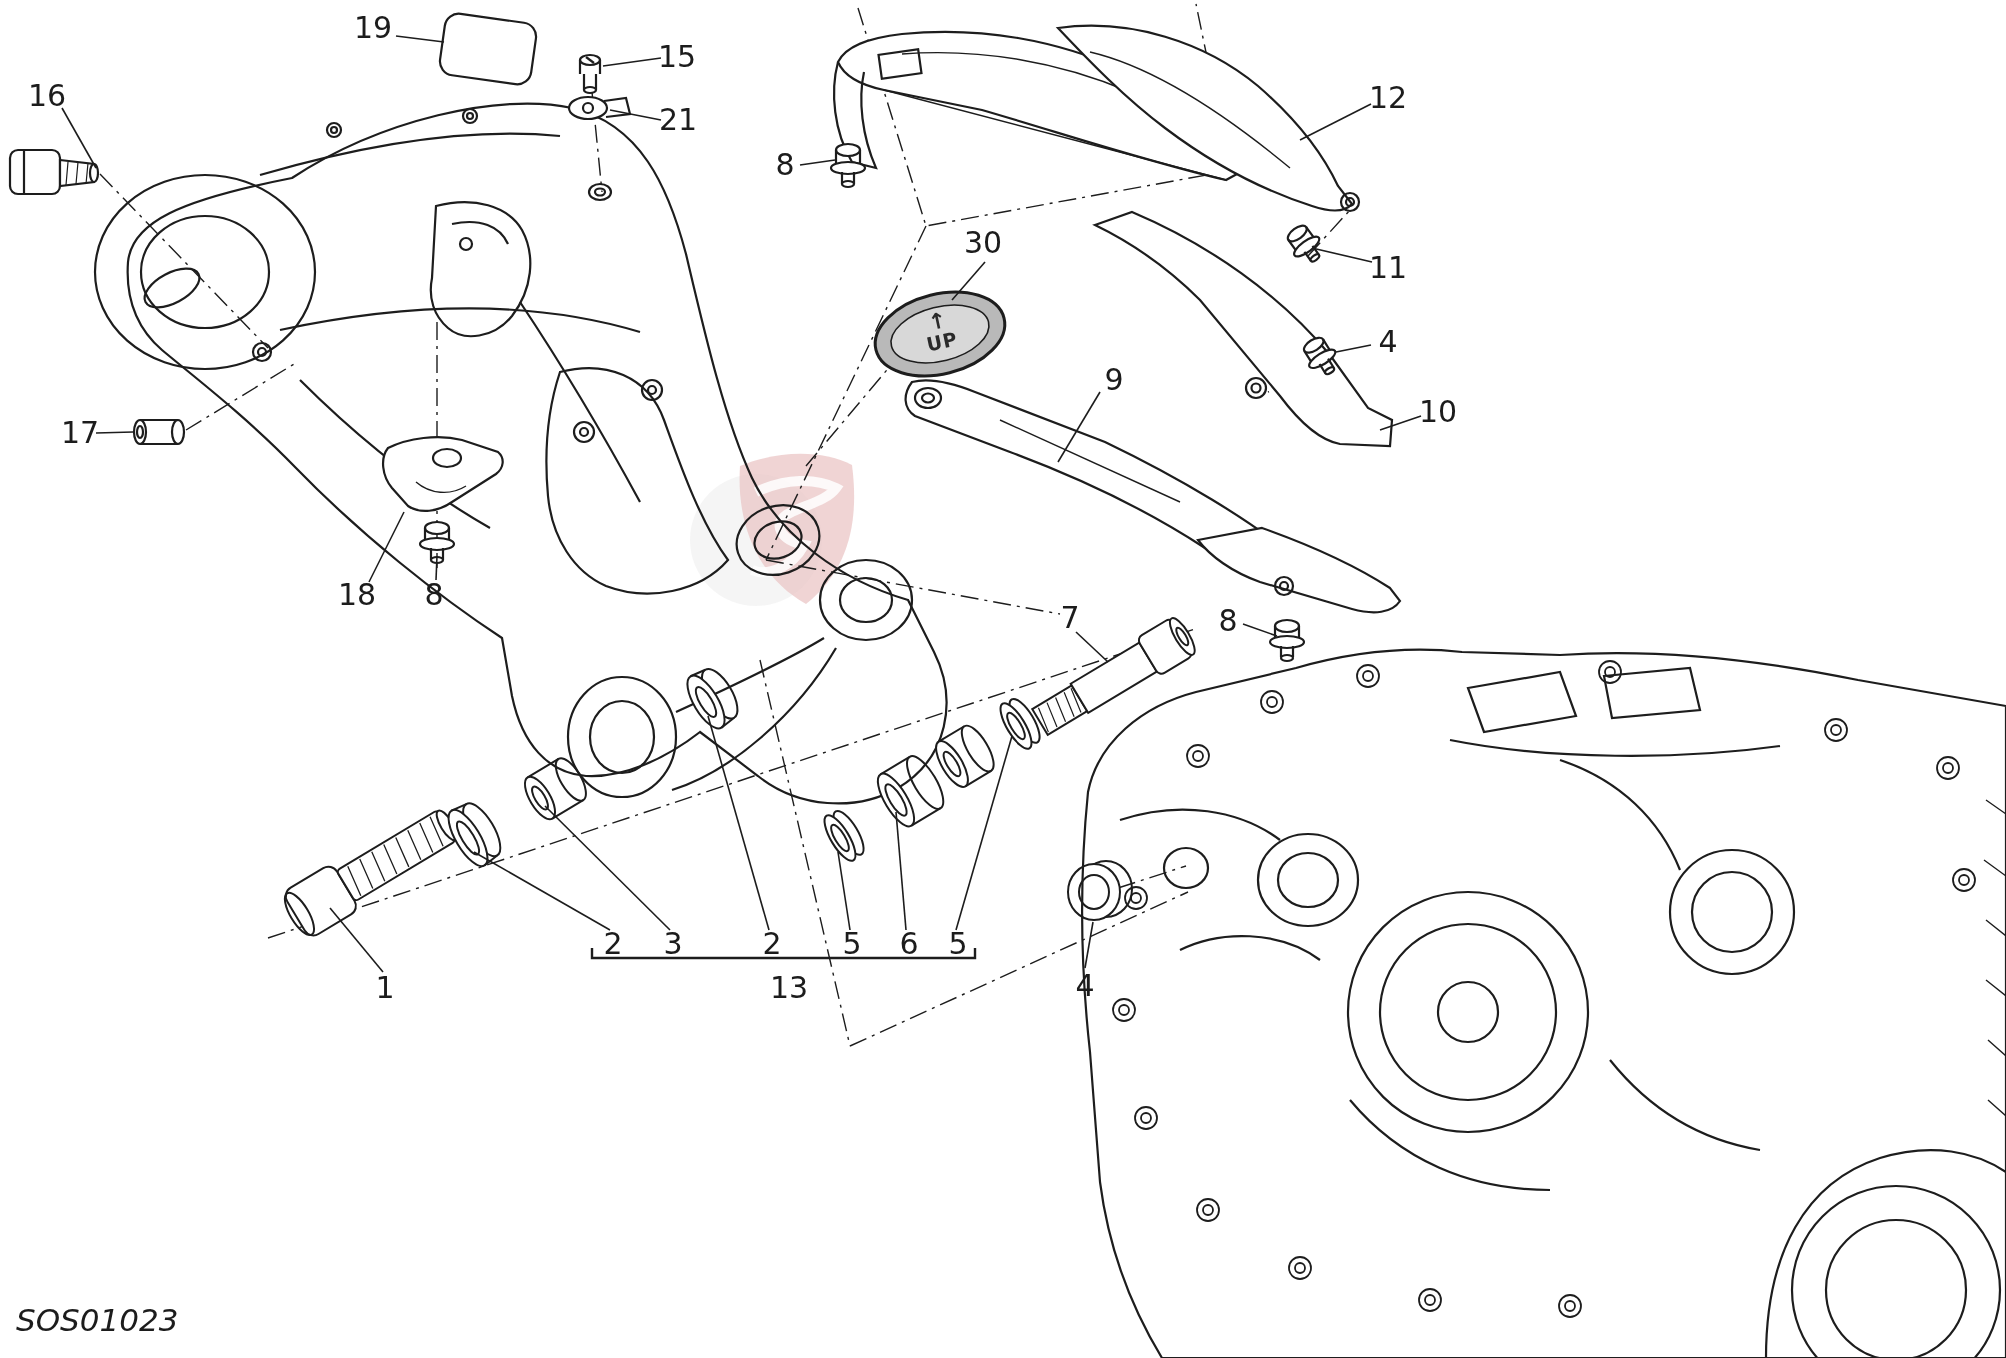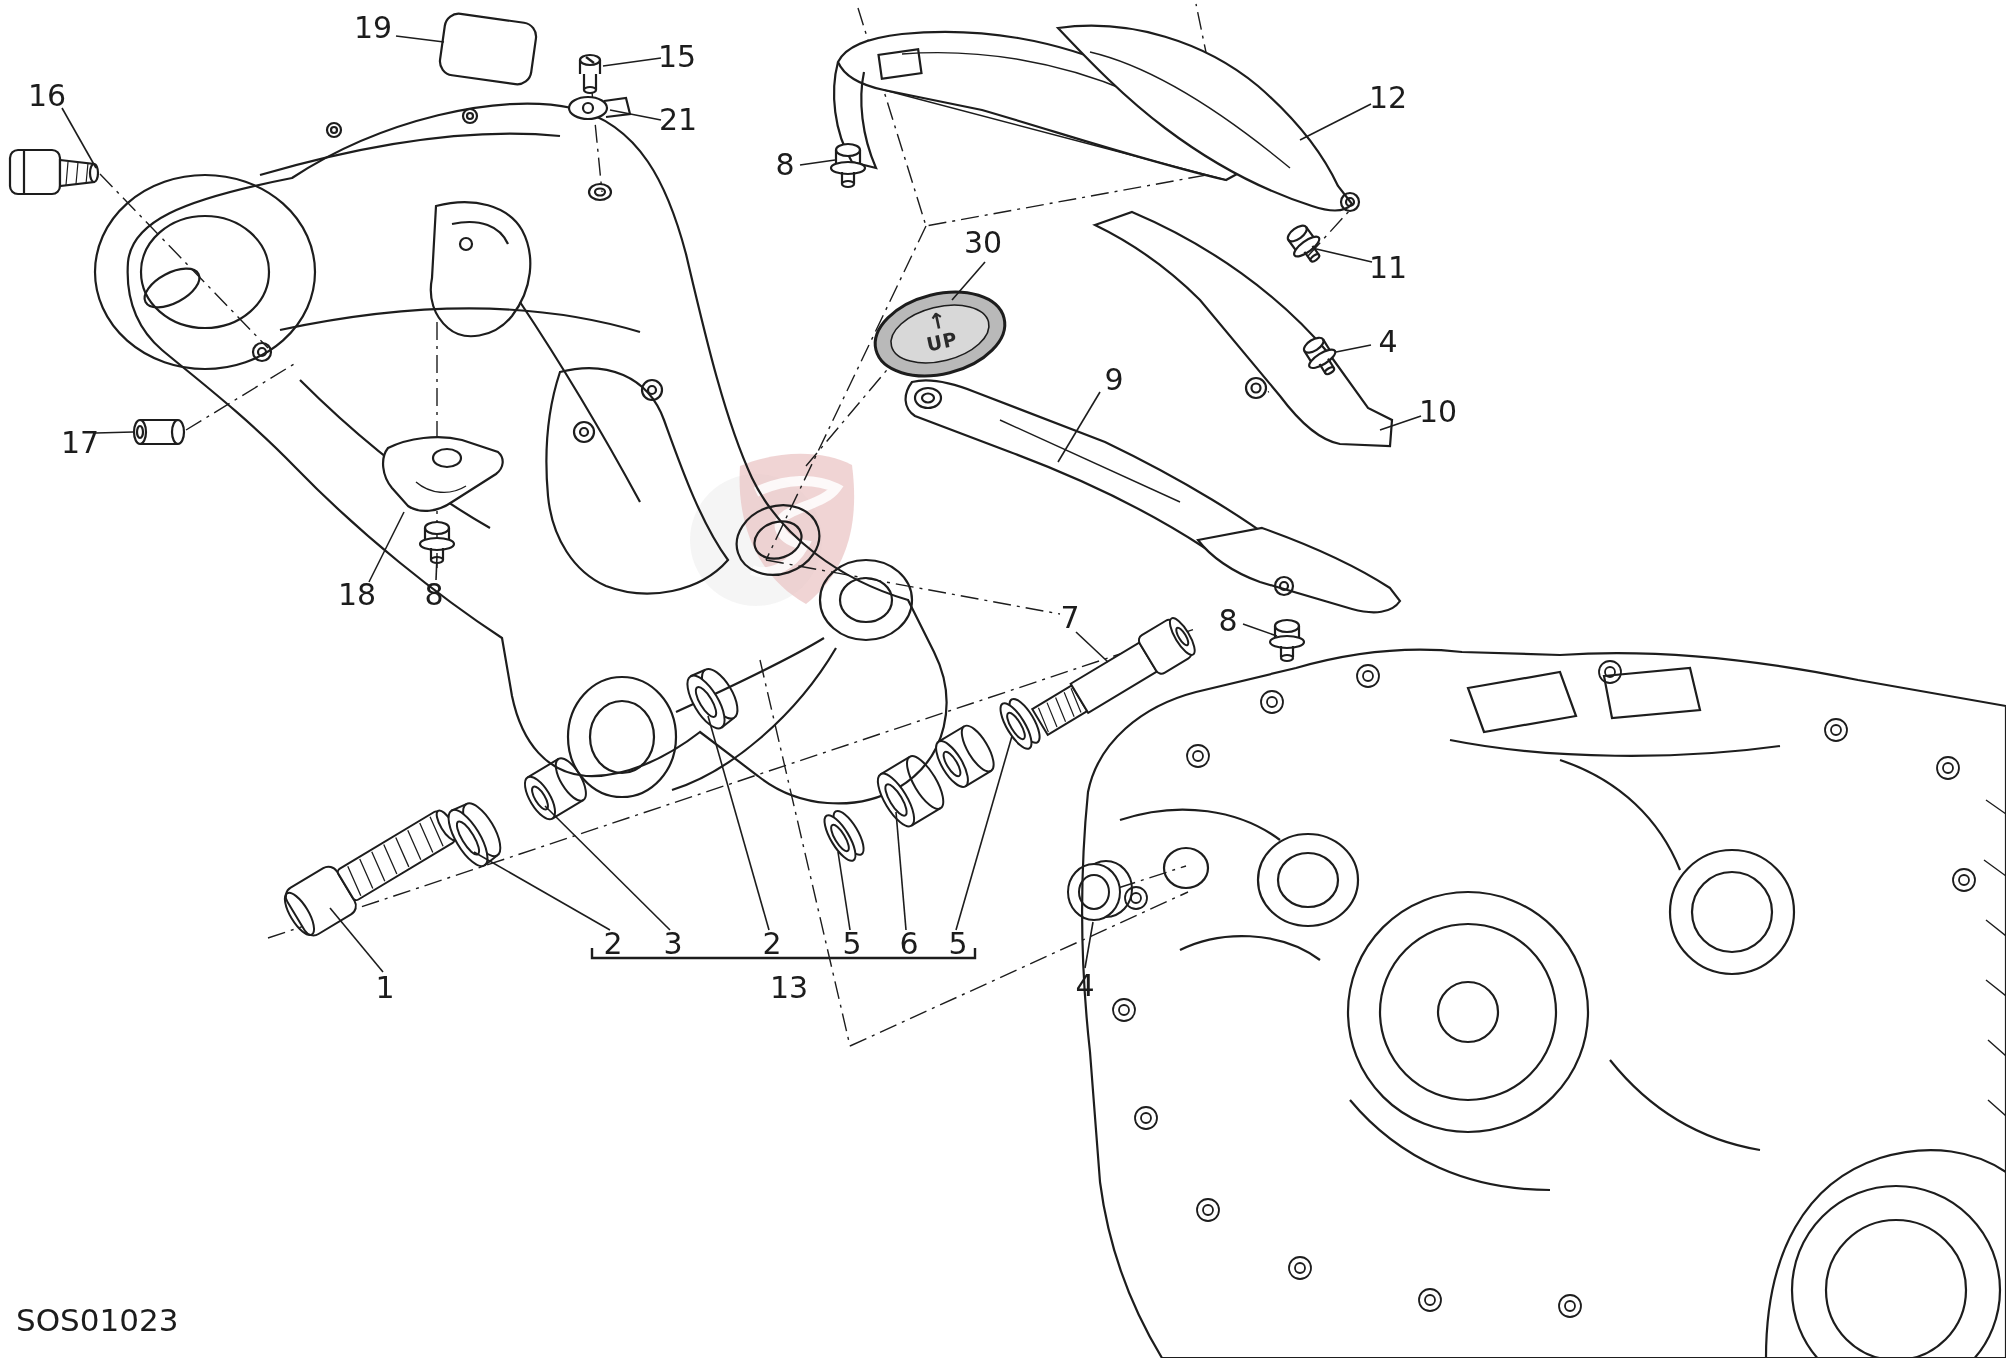--- a/index.html
+++ b/index.html
@@ -18,20 +18,21 @@
     color:#1c1c1c;
     line-height:1;
     user-select:none;
     white-space:nowrap;
   }
   .code{
     position:absolute;
     left:16px;top:1302px;
     font-size:31px;
     color:#1c1c1c;
+    font-style:italic;
   }
   .pad-label{
     position:absolute;
     left:940px;top:331px;
     transform:translate(-50%,-50%) rotate(-12deg);
     display:flex;flex-direction:column;align-items:center;
     font-size:19px;font-weight:bold;color:#2a2a2a;
     line-height:1.0;letter-spacing:1px;
   }
   .pad-label .arrow{font-size:22px;}
@@ -401,21 +402,21 @@
   <div class="callout" style="left:373px; top:28px">19</div>
   <div class="callout" style="left:677px; top:57px">15</div>
   <div class="callout" style="left:678px; top:120px">21</div>
   <div class="callout" style="left:785px; top:165px">8</div>
   <div class="callout" style="left:1388px;top:98px">12</div>
   <div class="callout" style="left:1388px;top:268px">11</div>
   <div class="callout" style="left:983px; top:243px">30</div>
   <div class="callout" style="left:1388px;top:342px">4</div>
   <div class="callout" style="left:1114px;top:380px">9</div>
   <div class="callout" style="left:1438px;top:412px">10</div>
-  <div class="callout" style="left:80px;  top:443px">17</div>
+  <div class="callout" style="left:80px;  top:433px">17</div>
   <div class="callout" style="left:357px; top:595px">18</div>
   <div class="callout" style="left:434px; top:595px">8</div>
   <div class="callout" style="left:1070px;top:618px">7</div>
   <div class="callout" style="left:1228px;top:621px">8</div>
   <div class="callout" style="left:613px; top:944px">2</div>
   <div class="callout" style="left:673px; top:944px">3</div>
   <div class="callout" style="left:772px; top:944px">2</div>
   <div class="callout" style="left:852px; top:944px">5</div>
   <div class="callout" style="left:909px; top:944px">6</div>
   <div class="callout" style="left:958px; top:944px">5</div>

